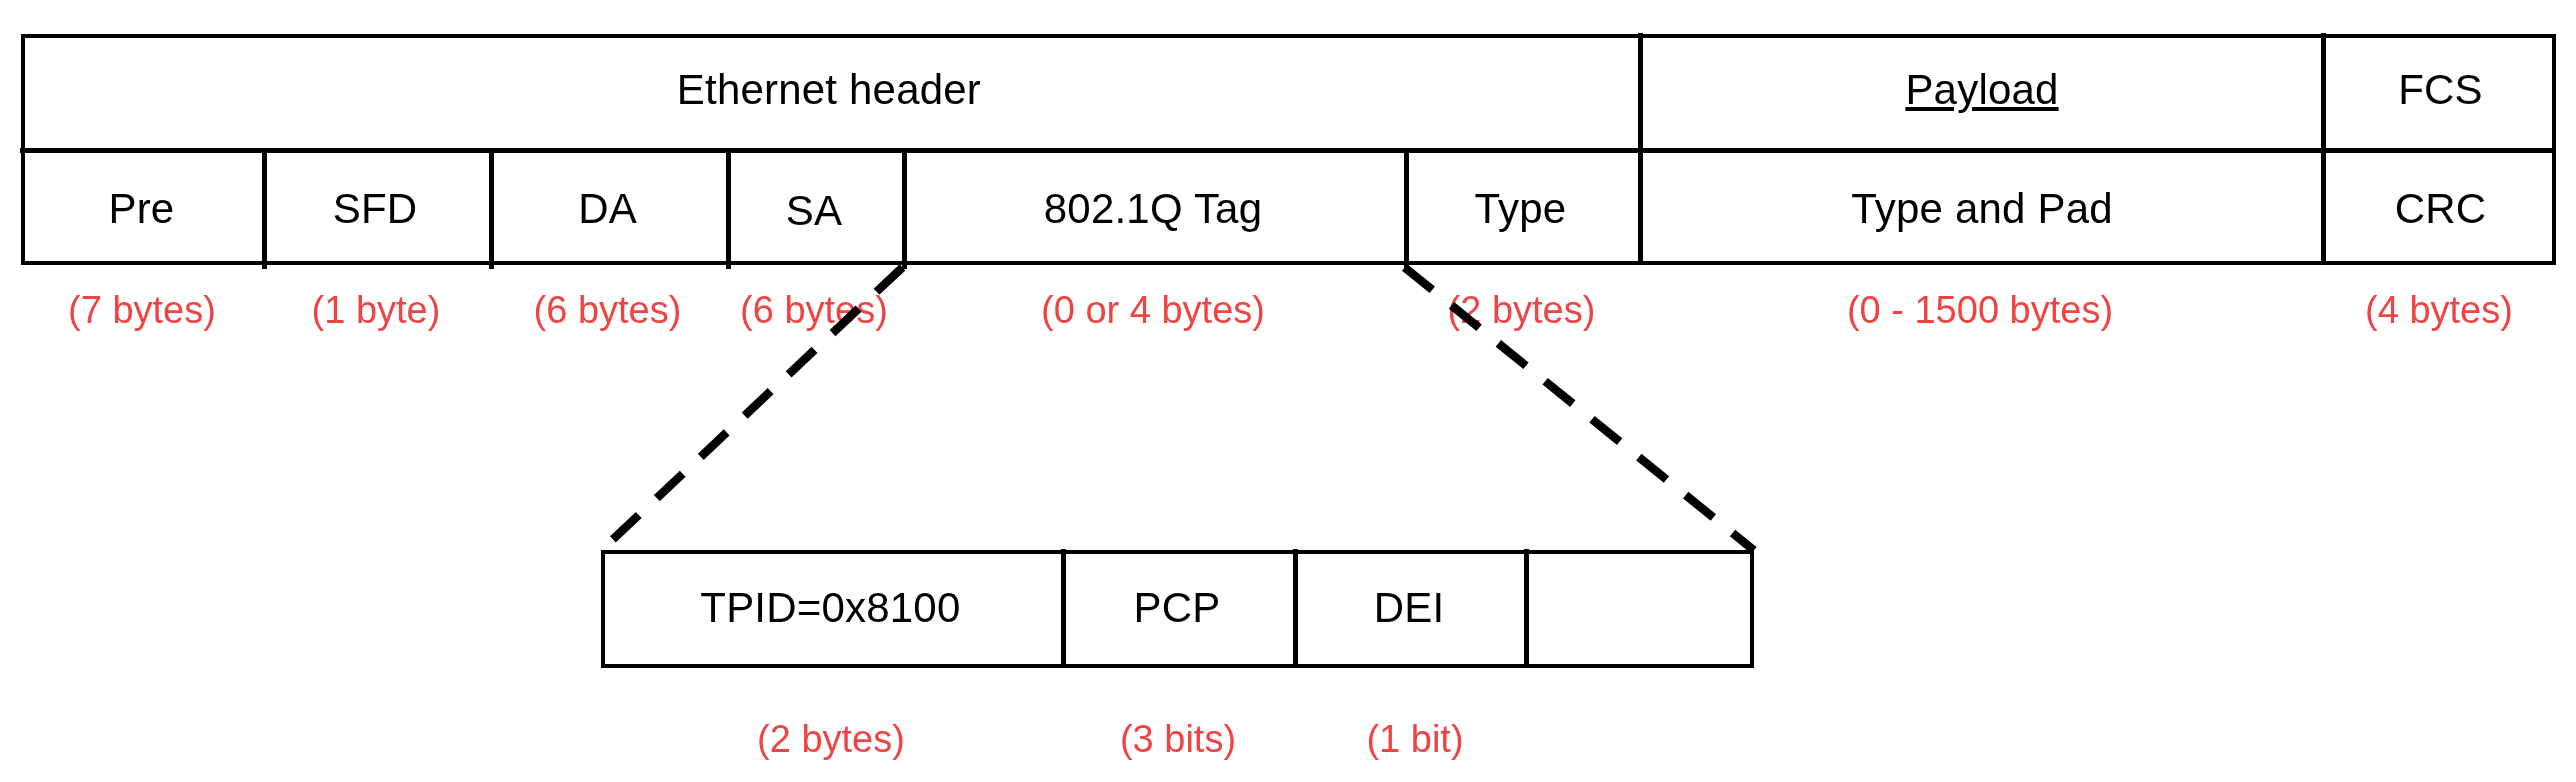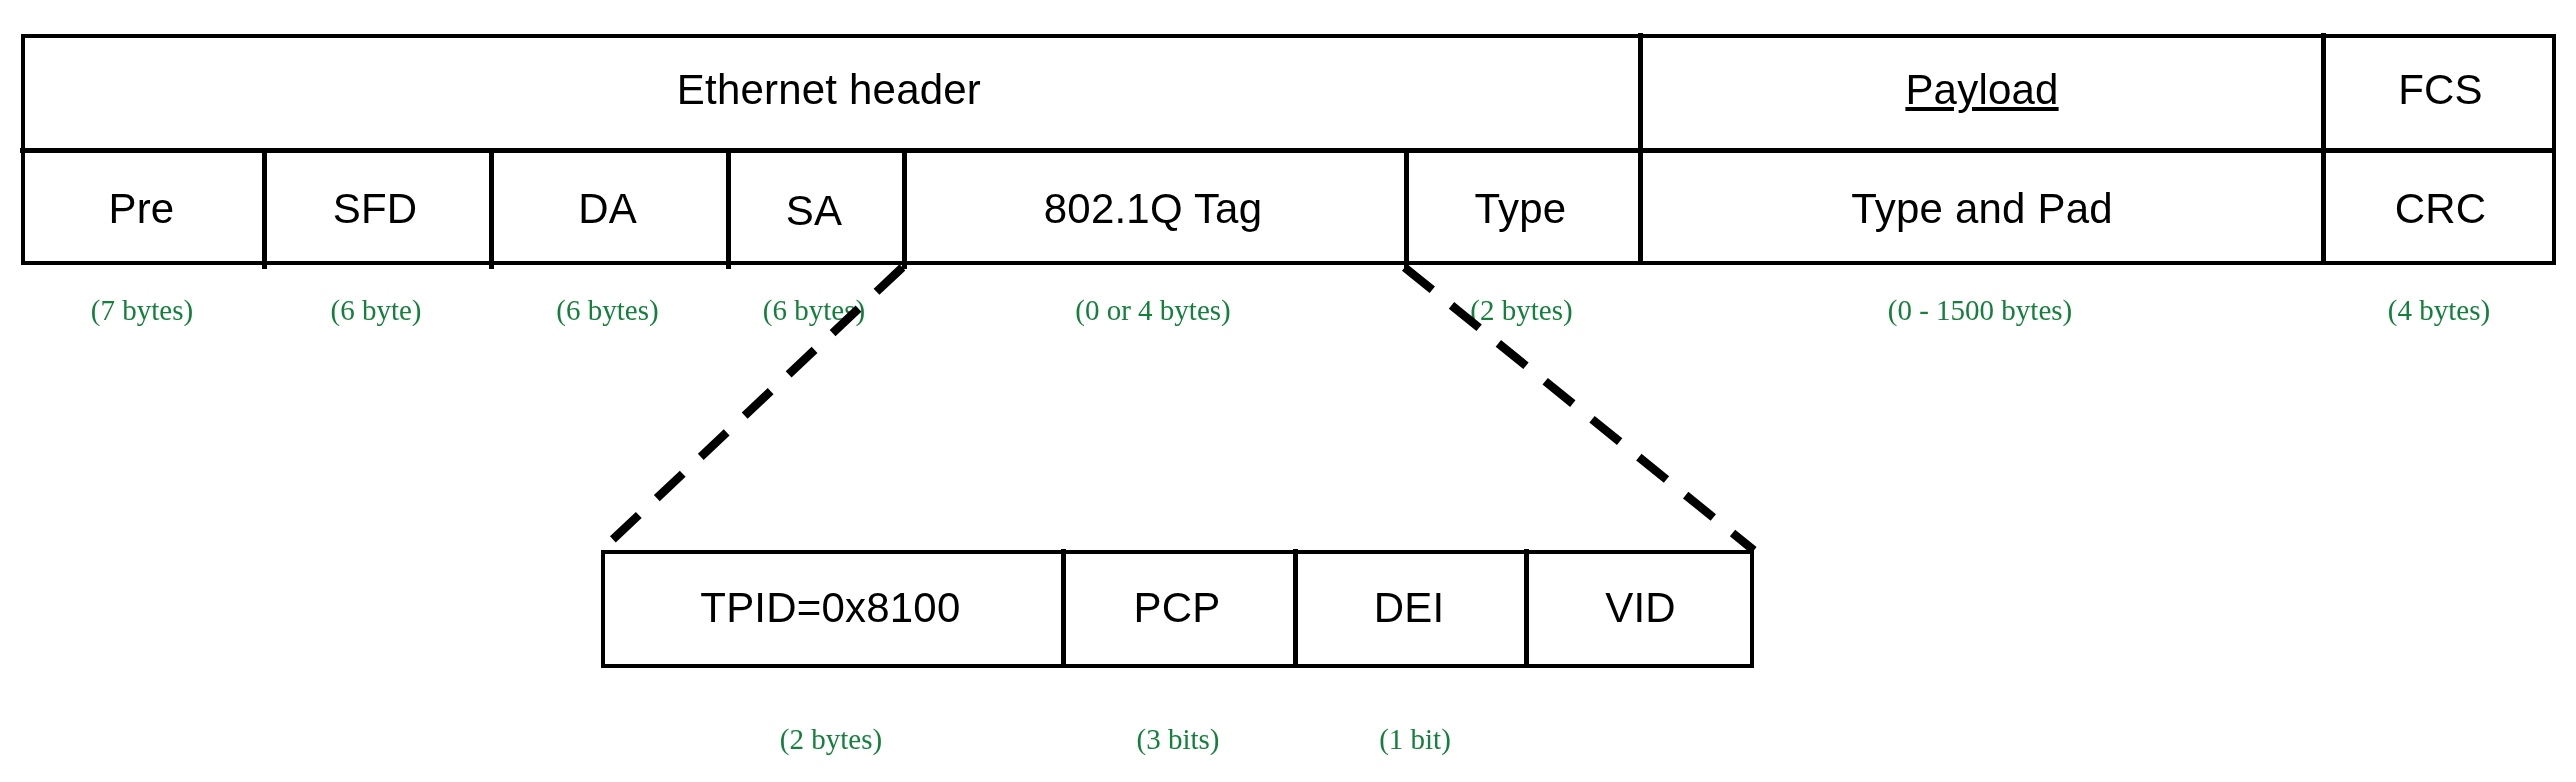--- a/index.html
+++ b/index.html
@@ -59,25 +59,24 @@
     width: 4.6px;
   }
 
   
   .size-note {
     position: absolute;
     box-sizing: border-box;
     display: flex;
     align-items: center;
     justify-content: center;
-    font-size: 29px;
+    font-size: 38px;
     line-height: 1;
     white-space: nowrap;
-    color: #15803d;
-    font-family: Liberation Serif, serif;
+    color: #ef4444;
   }
 
   
   #tag-table {
     position: absolute;
     left: 601px;
     top: 550px;
     width: 1153px;
     height: 118px;
     box-sizing: border-box;
@@ -146,21 +145,21 @@
     </div>
     <div class="cell" style="left:2296px; top:110px; width:239px; height:121px;">
       <span class="cell-label">CRC</span>
     </div>
   </div>
 
   <div class="size-note" style="left:21px; top:286px; width:242px; height:48px;">
     <span>(7 bytes)</span>
   </div>
   <div class="size-note" style="left:263px; top:286px; width:226px; height:48px;">
-    <span>(6 byte)</span>
+    <span>(1 byte)</span>
   </div>
   <div class="size-note" style="left:489px; top:286px; width:237px; height:48px;">
     <span>(6 bytes)</span>
   </div>
   <div class="size-note" style="left:726px; top:286px; width:176px; height:48px;">
     <span>(6 bytes)</span>
   </div>
   <div class="size-note" style="left:902px; top:286px; width:502px; height:48px;">
     <span>(0 or 4 bytes)</span>
   </div>
@@ -186,23 +185,20 @@
 
     <div class="cell" style="left:-4.6px; top:-4.6px; width:460px; height:118px;">
       <span class="cell-label">TPID=0x8100</span>
     </div>
     <div class="cell" style="left:456px; top:-4.6px; width:232px; height:118px;">
       <span class="cell-label">PCP</span>
     </div>
     <div class="cell" style="left:688px; top:-4.6px; width:232px; height:118px;">
       <span class="cell-label">DEI</span>
     </div>
-    <div class="cell" style="left:919px; top:-4.6px; width:233px; height:118px;">
-      <span class="cell-label">VID</span>
-    </div>
   </div>
 
   <div class="size-note" style="left:601px; top:715px; width:460px; height:48px;">
     <span>(2 bytes)</span>
   </div>
   <div class="size-note" style="left:1062px; top:715px; width:232px; height:48px;">
     <span>(3 bits)</span>
   </div>
   <div class="size-note" style="left:1299px; top:715px; width:232px; height:48px;">
     <span>(1 bit)</span>

